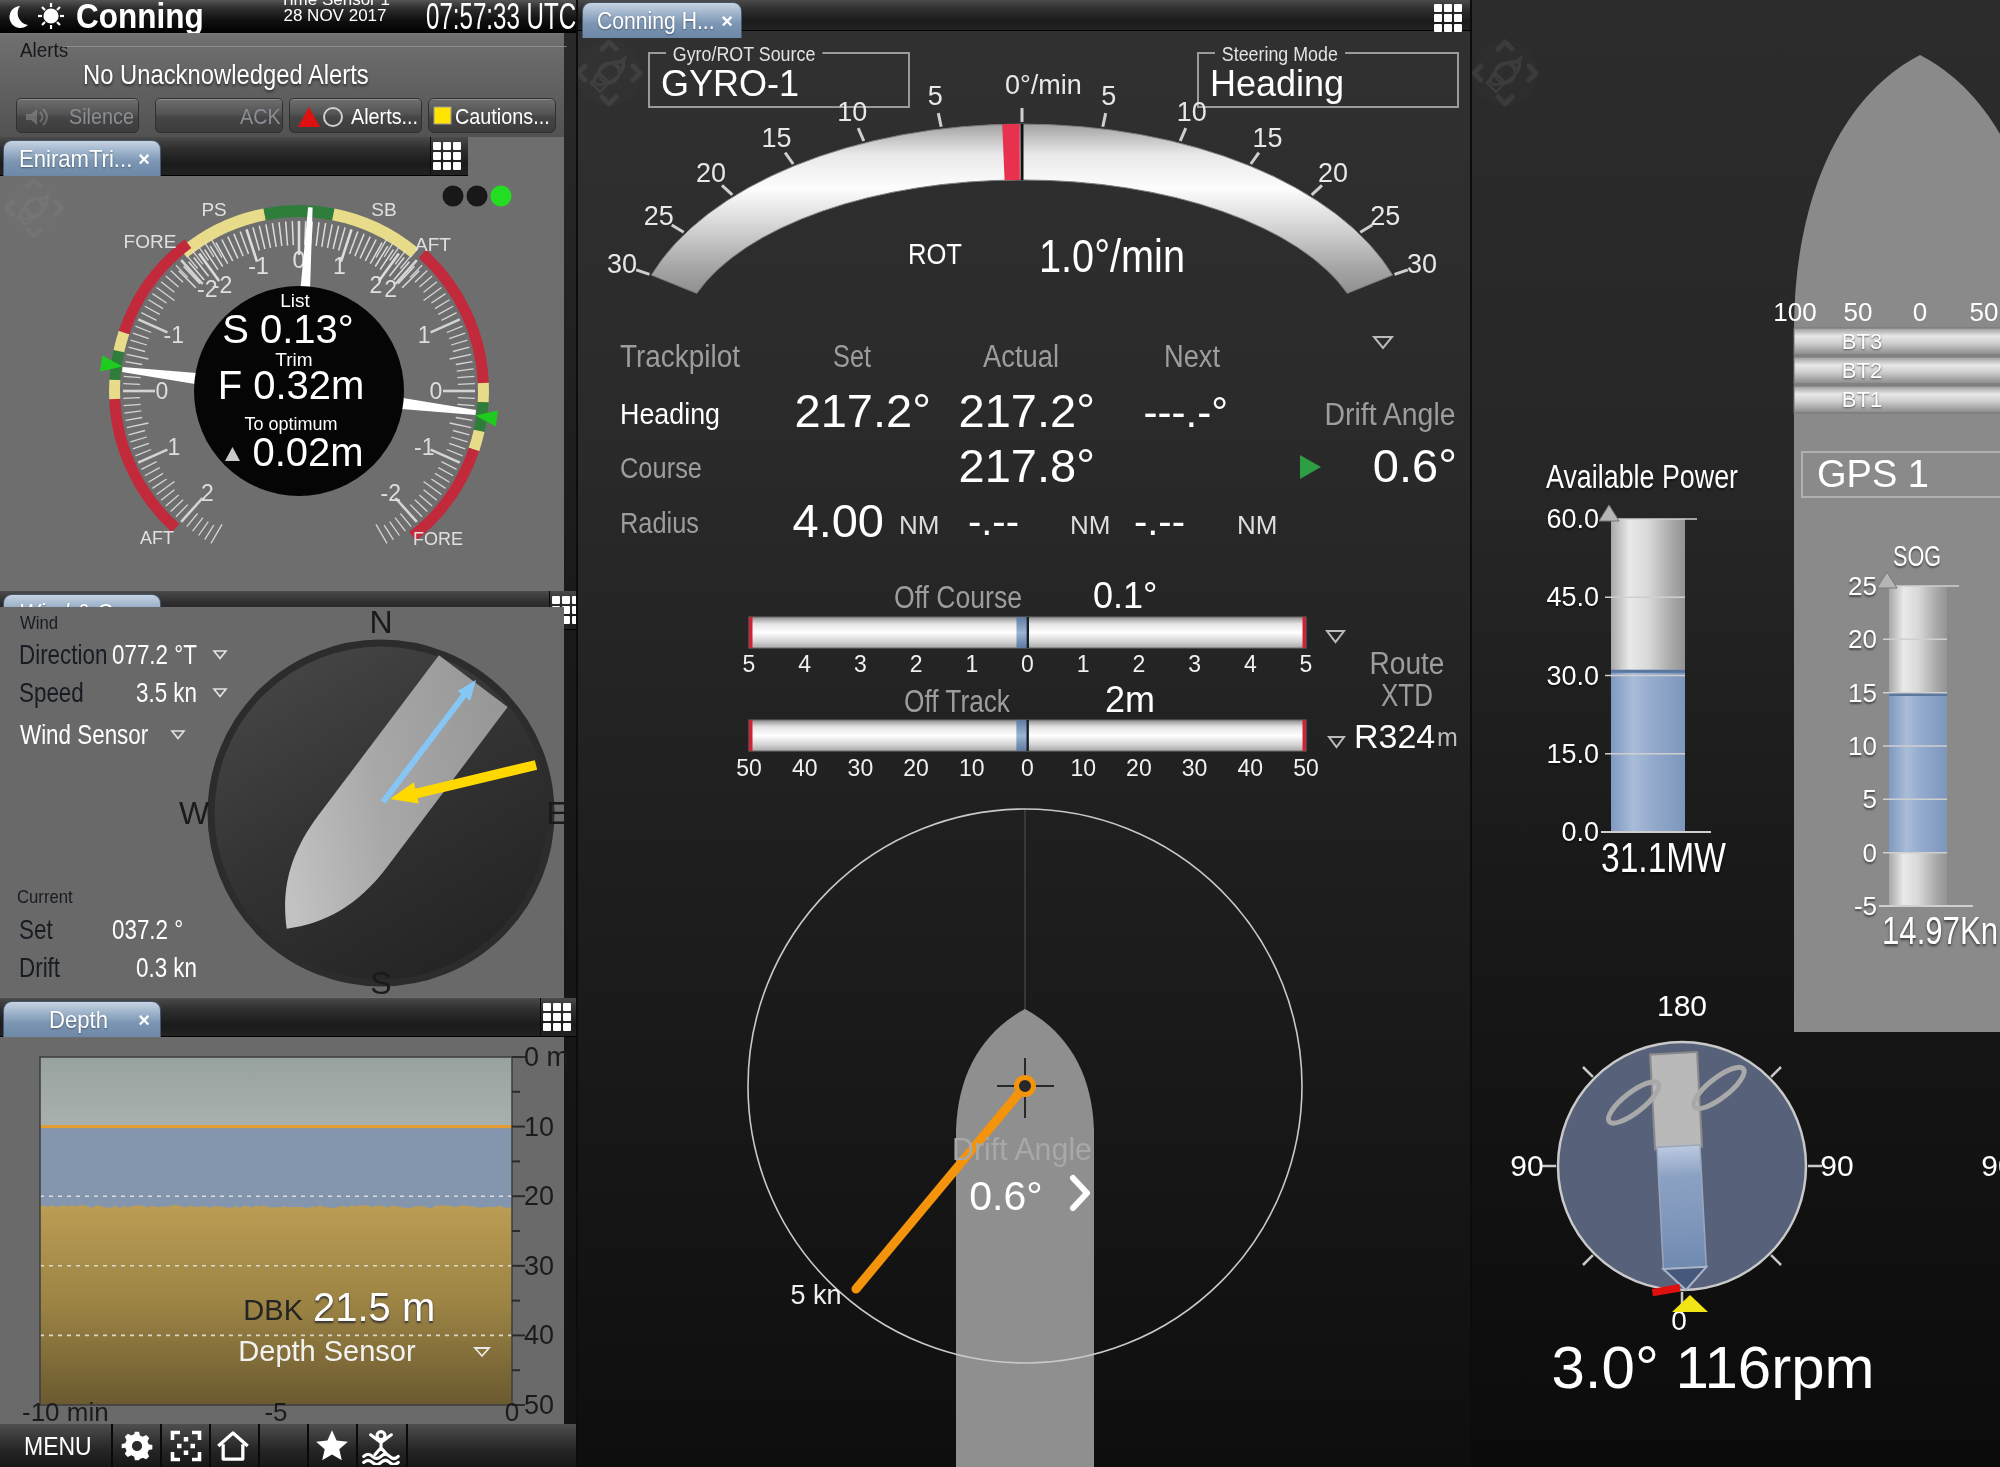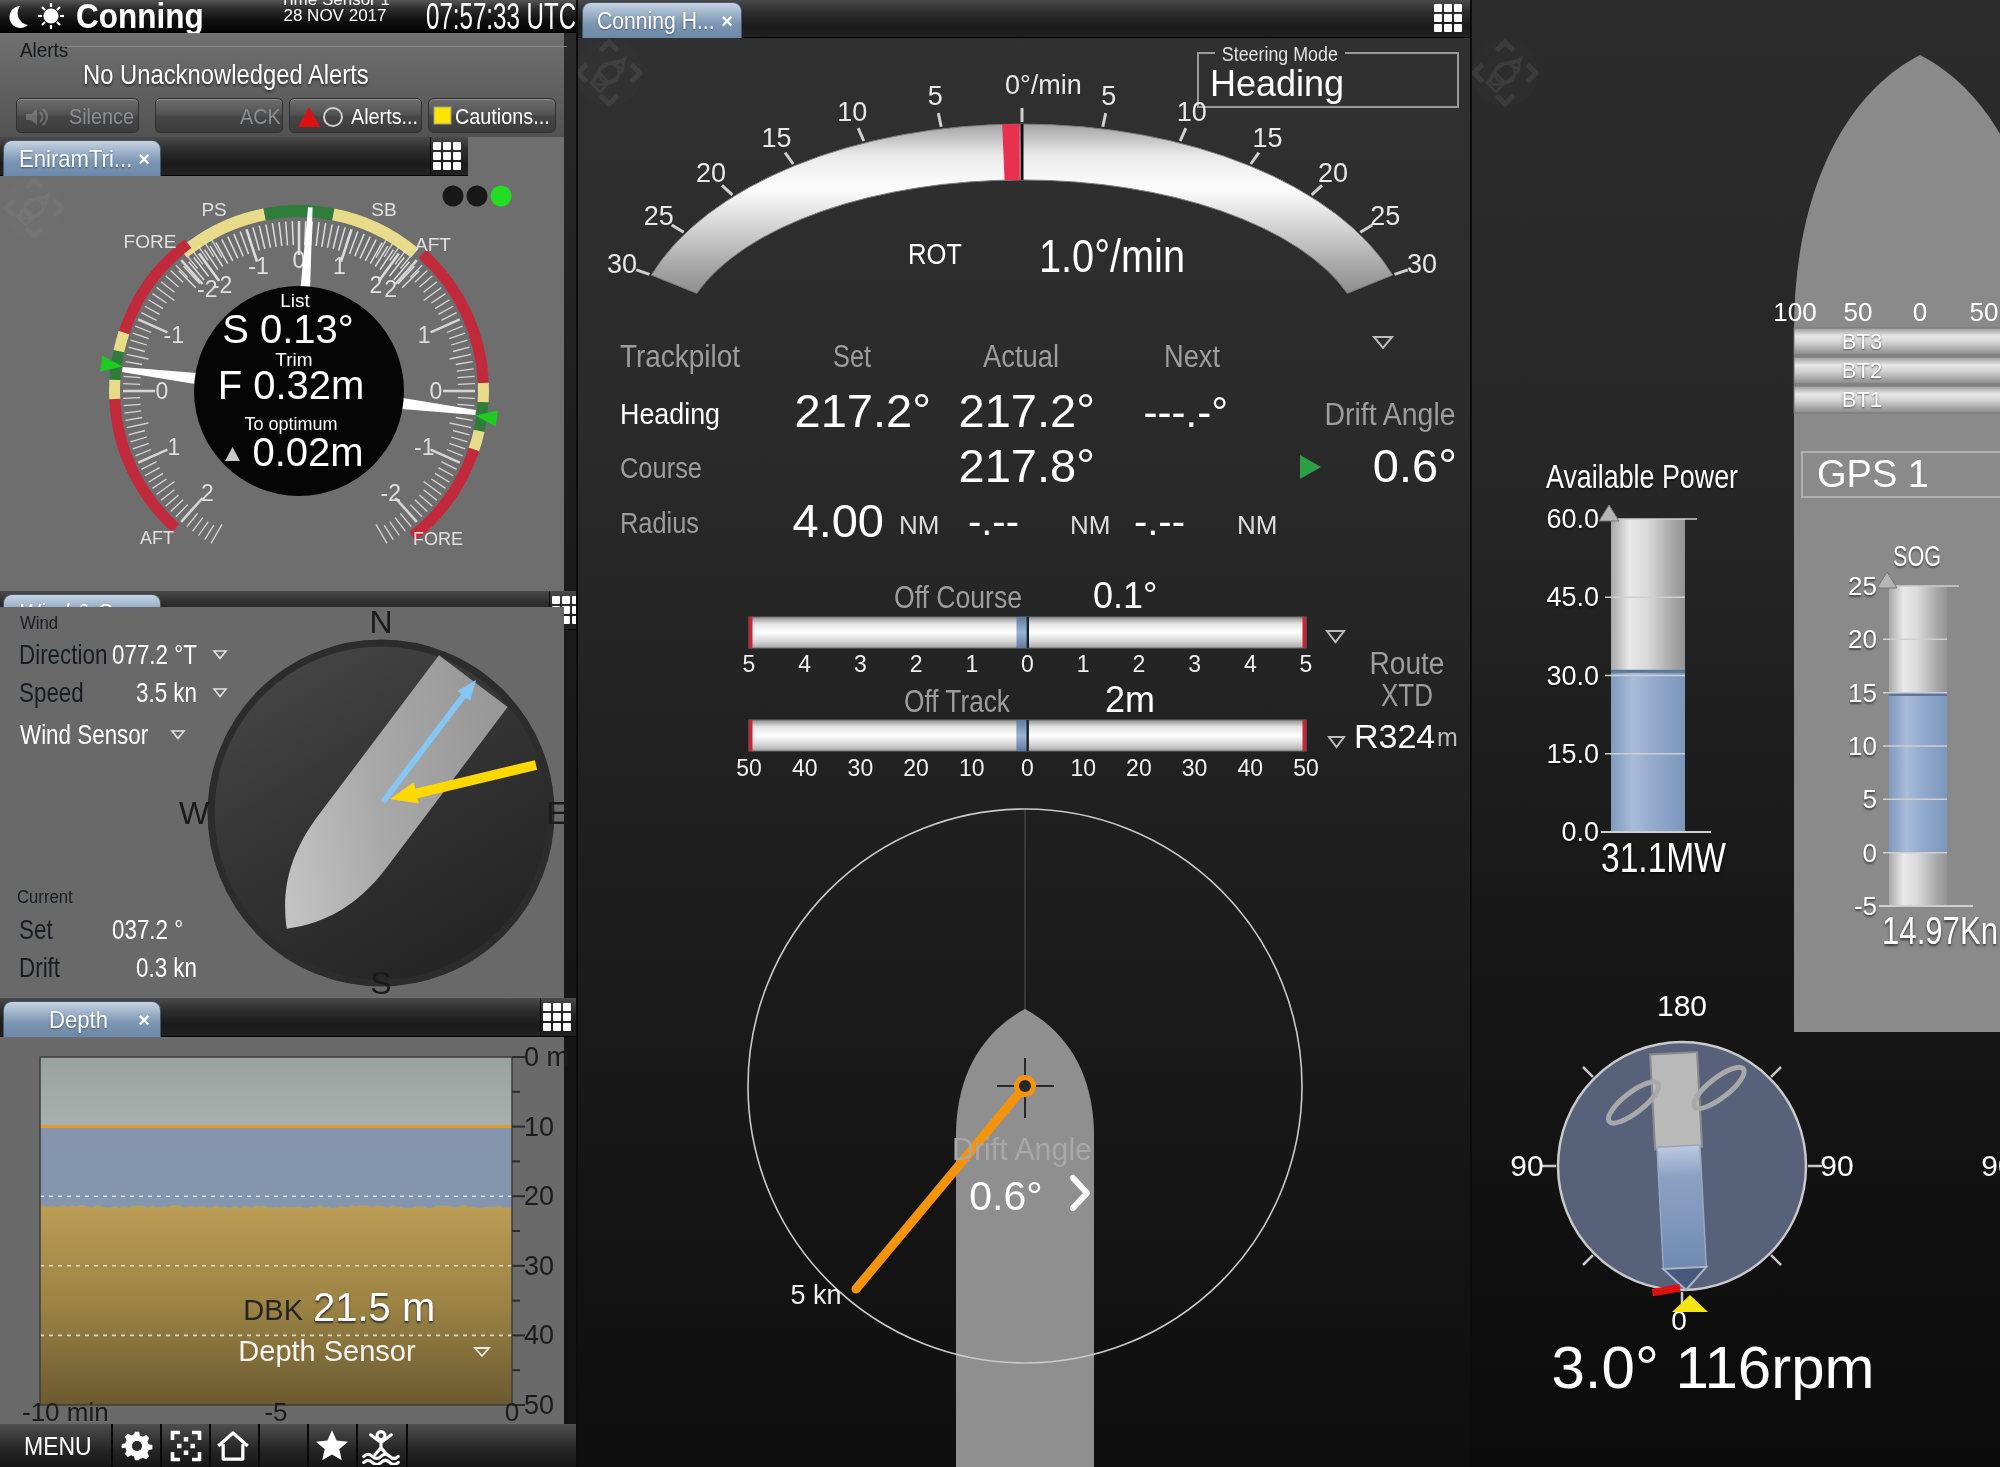--- a/index.html
+++ b/index.html
@@ -478,38 +478,42 @@
       <g stroke="#fff" stroke-width="1.8" fill="none" stroke-linecap="round">
         <circle cx="12" cy="5" r="2.3"></circle>
         <path d="M12 7.5 L12 12 M12 9 L6 4.5 M12 9 L18 4.5 M12 12 L8.5 16 M12 12 L15.5 16"></path>
         <path d="M2 17 q2.5 -2.5 5 0 q2.5 2.5 5 0 q2.5 -2.5 5 0 q2.5 2.5 5 0"></path>
         <path d="M2 20.5 q2.5 -2.5 5 0 q2.5 2.5 5 0 q2.5 -2.5 5 0 q2.5 2.5 5 0"></path>
       </g>
       </svg>
 </div>
   <div style="position:absolute;left:578px;top:0;width:894px;height:1467px;
        background:linear-gradient(#313131,#2a2a2a 30%,#1d1d1d 62%,#0e0e0e);overflow:hidden;"></div>
-<div style="position:absolute;left:578px;top:0;width:894px;height:38px;background:linear-gradient(#4a4a4a,#2f2f2f 30%,#1b1b1b 70%,#222);border-bottom:1px solid #000;">
+<div style="position:absolute;left:578px;top:0;width:894px;height:31px;background:linear-gradient(#4a4a4a,#2f2f2f 30%,#1b1b1b 70%,#222);border-bottom:1px solid #000;">
   <div style="position:absolute;left:4px;top:2px;width:160px;height:36px;border-radius:9px 9px 0 0;background:linear-gradient(#c6d3e2,#9fb4cb 30%,#7b95b2 60%,#6d89a8);border:1px solid #44586e;border-bottom:none;">
     <span style="position:absolute;left:14px;top:5px;font-size:23px;color:#fff;text-shadow:0 1px 2px rgba(0,0,0,.4);display:inline-block;transform:scaleX(0.92);transform-origin:0 0;white-space:nowrap;">Conning H...</span>
     <span style="position:absolute;right:8px;top:7px;font-size:20px;color:#fff;font-weight:bold;">×</span>
   </div>
   <svg width="30" height="30" style="position:absolute;right:8px;top:4px;">
     <g fill="#fff">
           <rect x="0" y="0" width="8" height="8" rx="1"></rect>
           <rect x="10" y="0" width="8" height="8" rx="1"></rect>
           <rect x="20" y="0" width="8" height="8" rx="1"></rect>
           <rect x="0" y="10" width="8" height="8" rx="1"></rect>
           <rect x="10" y="10" width="8" height="8" rx="1"></rect>
           <rect x="20" y="10" width="8" height="8" rx="1"></rect>
           <rect x="0" y="20" width="8" height="8" rx="1"></rect>
           <rect x="10" y="20" width="8" height="8" rx="1"></rect>
           <rect x="20" y="20" width="8" height="8" rx="1"></rect>
         </g>
   </svg>
+</div>
+<div style="position:absolute;left:648px;top:52px;width:262px;height:56px;border:2px solid #9a9a9a;">
+  <span style="position:absolute;left:16px;top:-12px;background:#303030;padding:0 8px;font-size:21px;color:#e2e2e2;white-space:nowrap;display:inline-block;transform:scaleX(0.85);transform-origin:0 0;">Gyro/ROT Source</span>
+  <span style="position:absolute;left:11px;top:9px;font-size:36px;color:#fff;">GYRO-1</span>
 </div>
 <div style="position:absolute;left:1197px;top:52px;width:262px;height:56px;border:2px solid #9a9a9a;">
   <span style="position:absolute;left:16px;top:-12px;background:#303030;padding:0 8px;font-size:21px;color:#e2e2e2;white-space:nowrap;display:inline-block;transform:scaleX(0.85);transform-origin:0 0;">Steering Mode</span>
   <span style="position:absolute;left:11px;top:9px;font-size:36px;color:#fff;">Heading</span>
 </div>
     <svg width="894" height="1429" style="position:absolute;left:578px;top:38px;">
       <defs>
       <linearGradient id="rotband" x1="0" y1="0" x2="0" y2="1">
         <stop offset="0" stop-color="#a2a2a2"></stop>
           <stop offset="0.18" stop-color="#e9e9e9"></stop>

